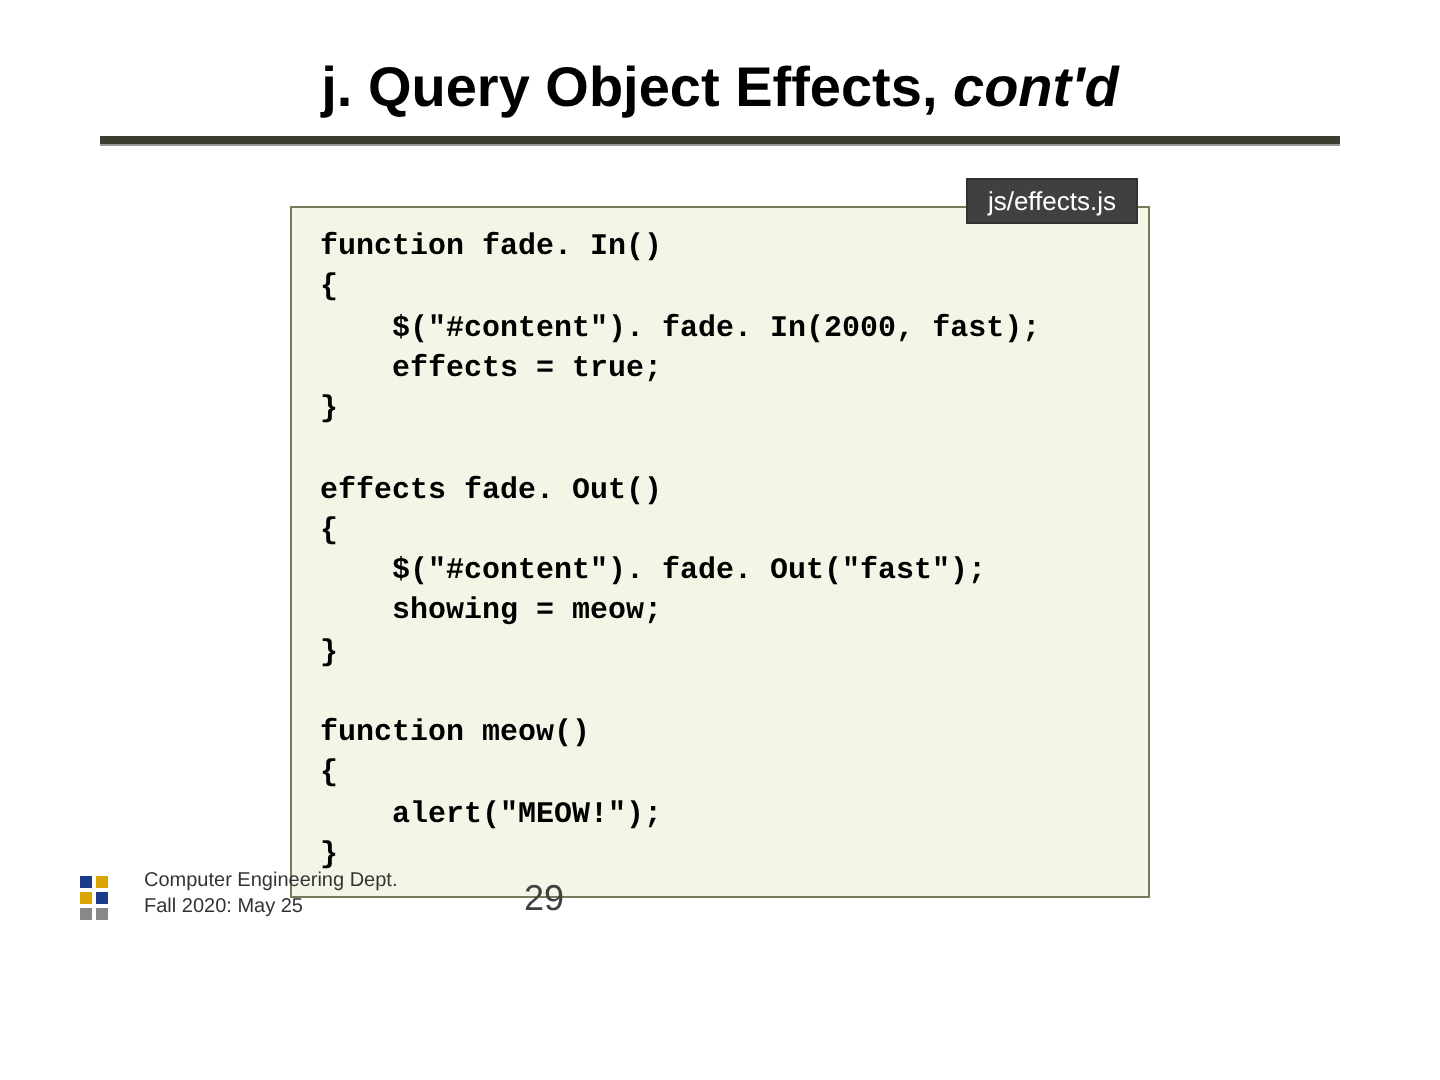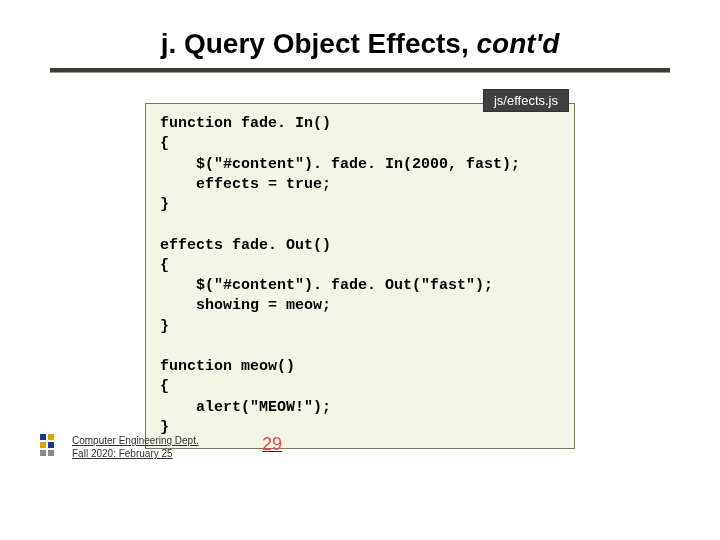--- a/index.html
+++ b/index.html
@@ -19,35 +19,35 @@
     background: #f3f6e7; border: 1px solid #7a7a5a;
     padding: 10px 14px 10px 14px;
     font-family: "Courier New", monospace;
     font-size: 15px; font-weight: bold; color: #000;
     line-height: 1.35;
   }
   .codebox .num { color: #000; }
   .codebox .cb { color: #000; } 
   .footer {
     position: absolute; bottom: 18px; left: 0; right: 0;
-    display: flex; align-items: flex-start; padding: 0 40px;
-    font-size: 10px; color: #333; text-decoration: underline;
+    display: flex; align-items: flex-end; padding: 0 40px;
+    font-size: 10px; color: #333;
   }
   .logo {
     width: 14px; height: 22px; margin-right: 18px;
     display: flex; flex-direction: column; gap: 2px;
   }
   .logo .sq { width: 6px; height: 6px; }
   .logo .row { display: flex; gap: 2px; }
   .sq.b { background: #1a3a8a; }
   .sq.y { background: #d9a400; }
   .sq.g { background: #888; }
   .footer .left { width: 170px; line-height: 1.3; }
   .footer .mid { flex: 1; text-align: center; line-height: 1.3; }
-  .footer .pnum { width: 40px; text-align: right; font-size: 18px; color: #ef4444; }
+  .footer .pnum { width: 40px; text-align: right; font-size: 18px; color: #404040; }
 </style>
 </head>
 <body>
 
 <div class="slide">
 
   <h1 class="title">
     <span>j. Query Object Effects, </span><span class="ital">cont'd</span>
   </h1>
   <div class="rule"></div>
@@ -82,18 +82,18 @@
           <div class="sq y"></div>
           <div class="sq b"></div>
         </div>
       <div class="row">
           <div class="sq g"></div>
           <div class="sq g"></div>
         </div>
     </div>
     <div class="left">
       <div>Computer Engineering Dept.</div>
-      <div>Fall 2020: February 25</div>
+      <div>Fall 2020: May 25</div>
     </div>
     <div class="pnum">29</div>
   </div>
 
 </div>
 
 </body></html>

